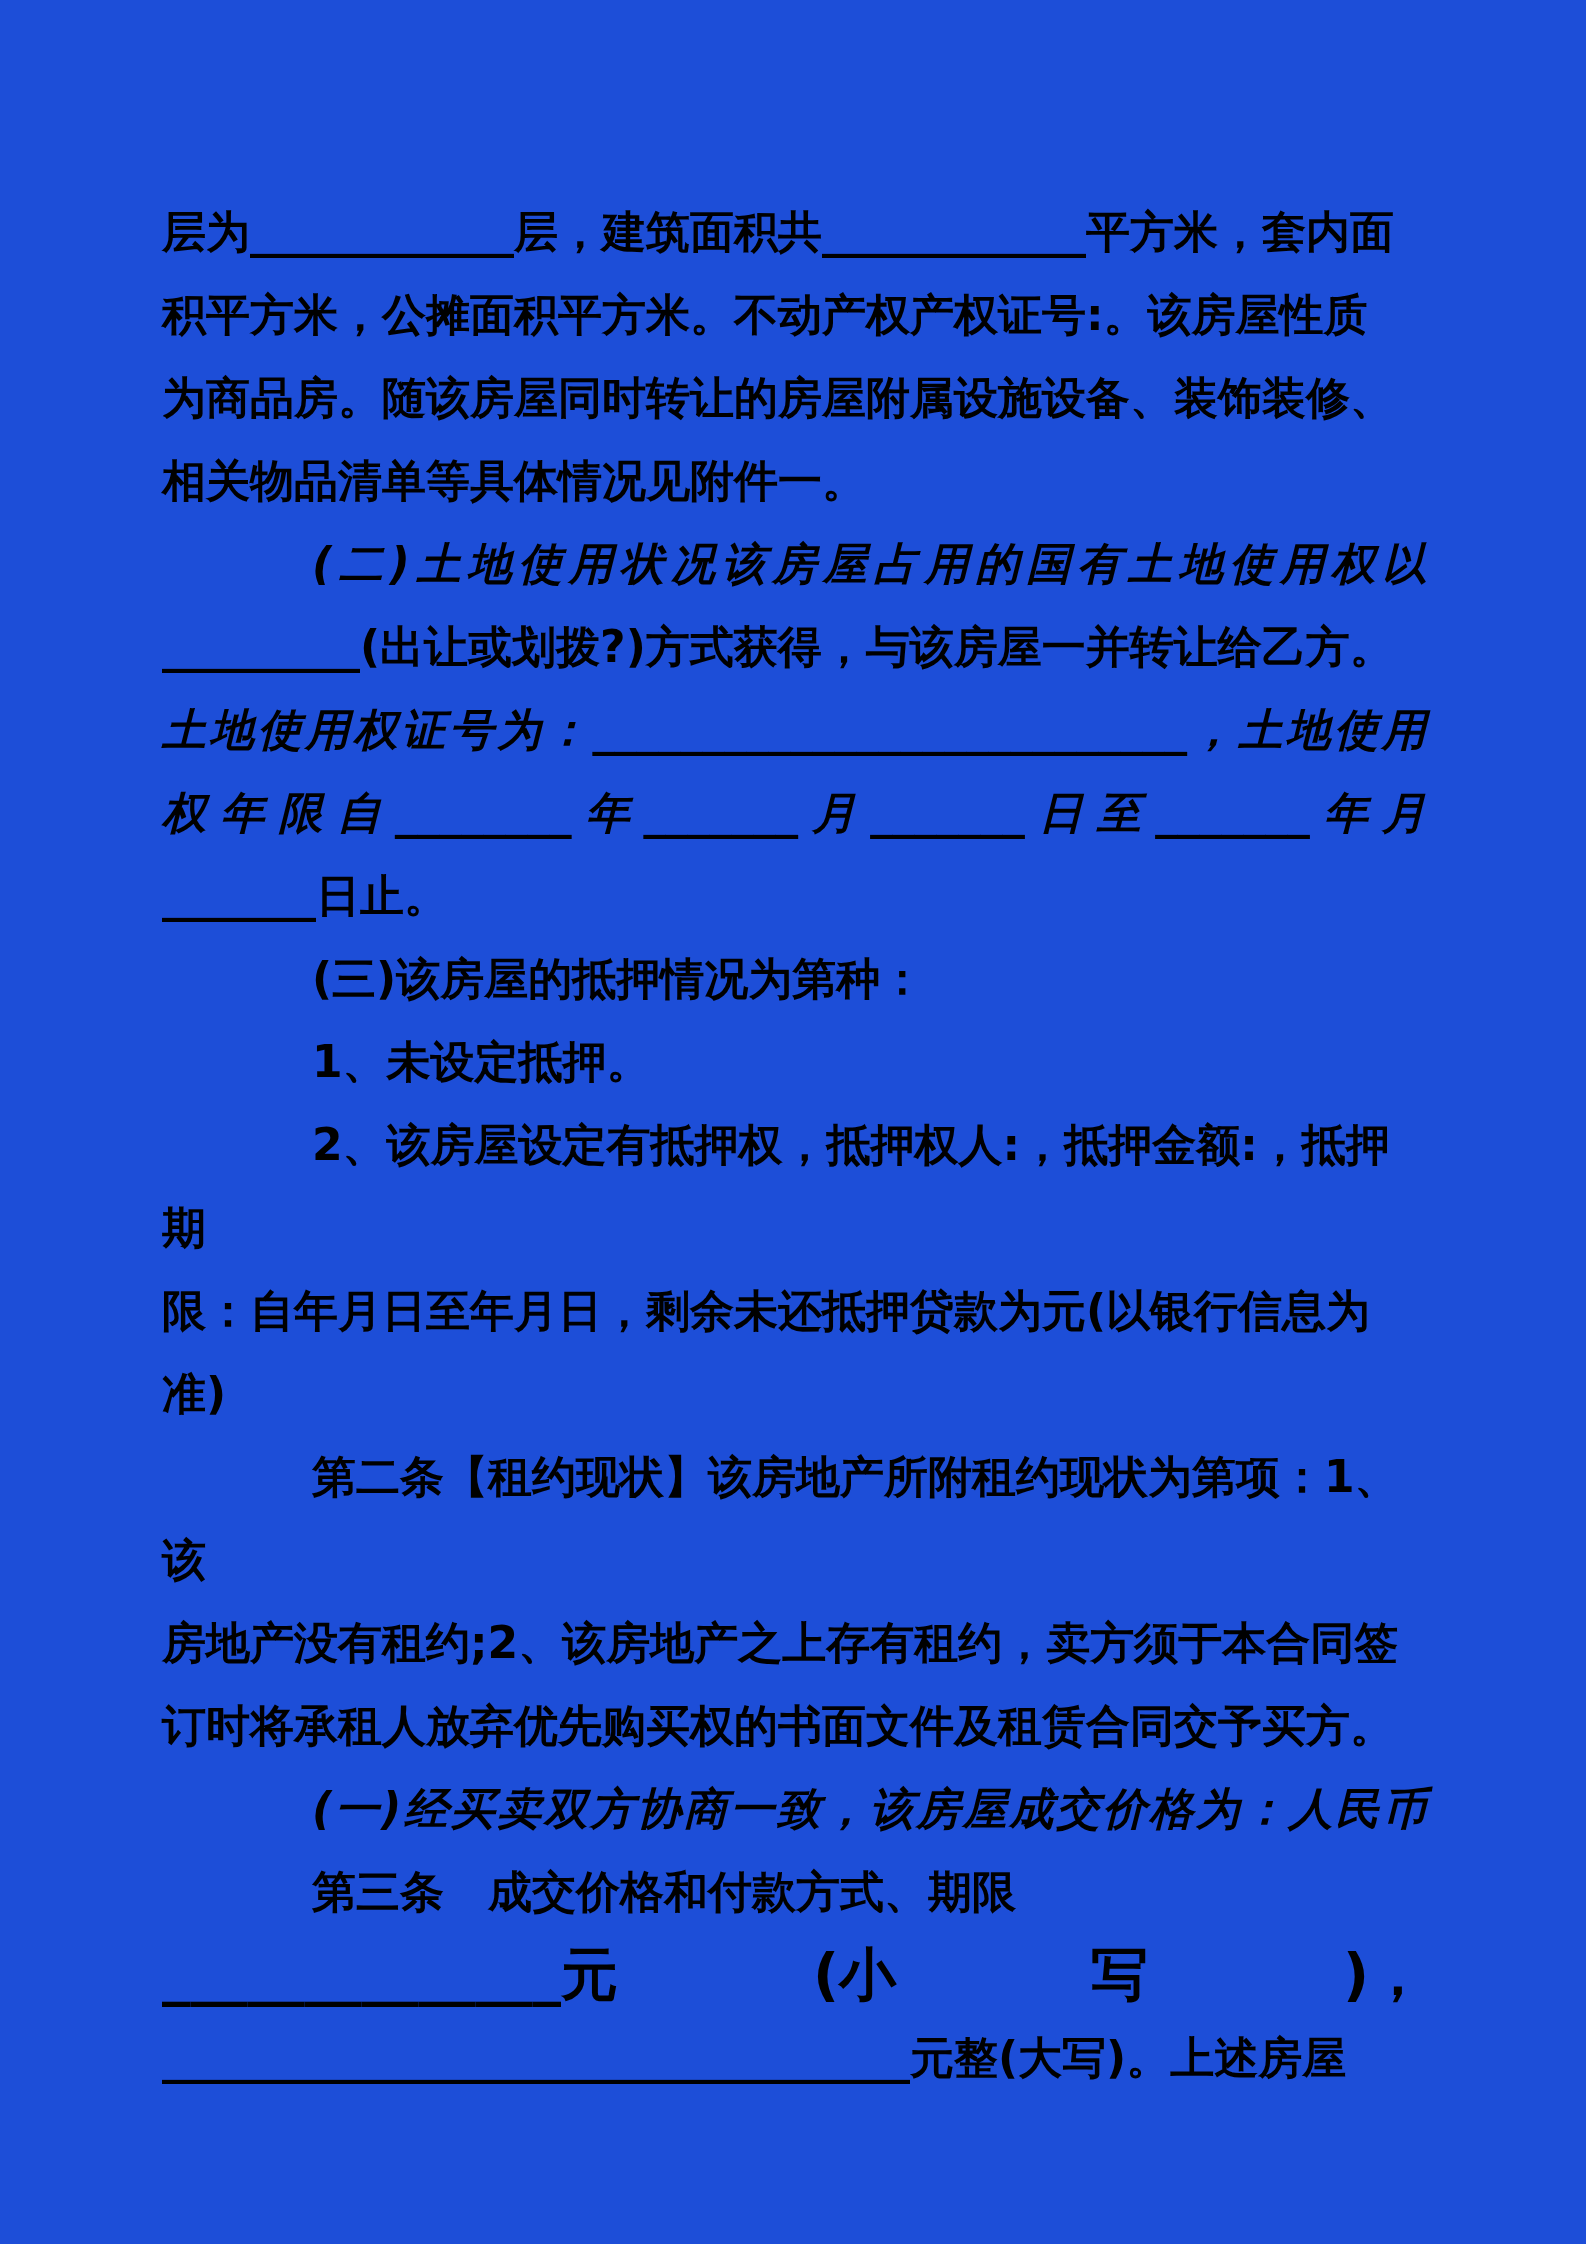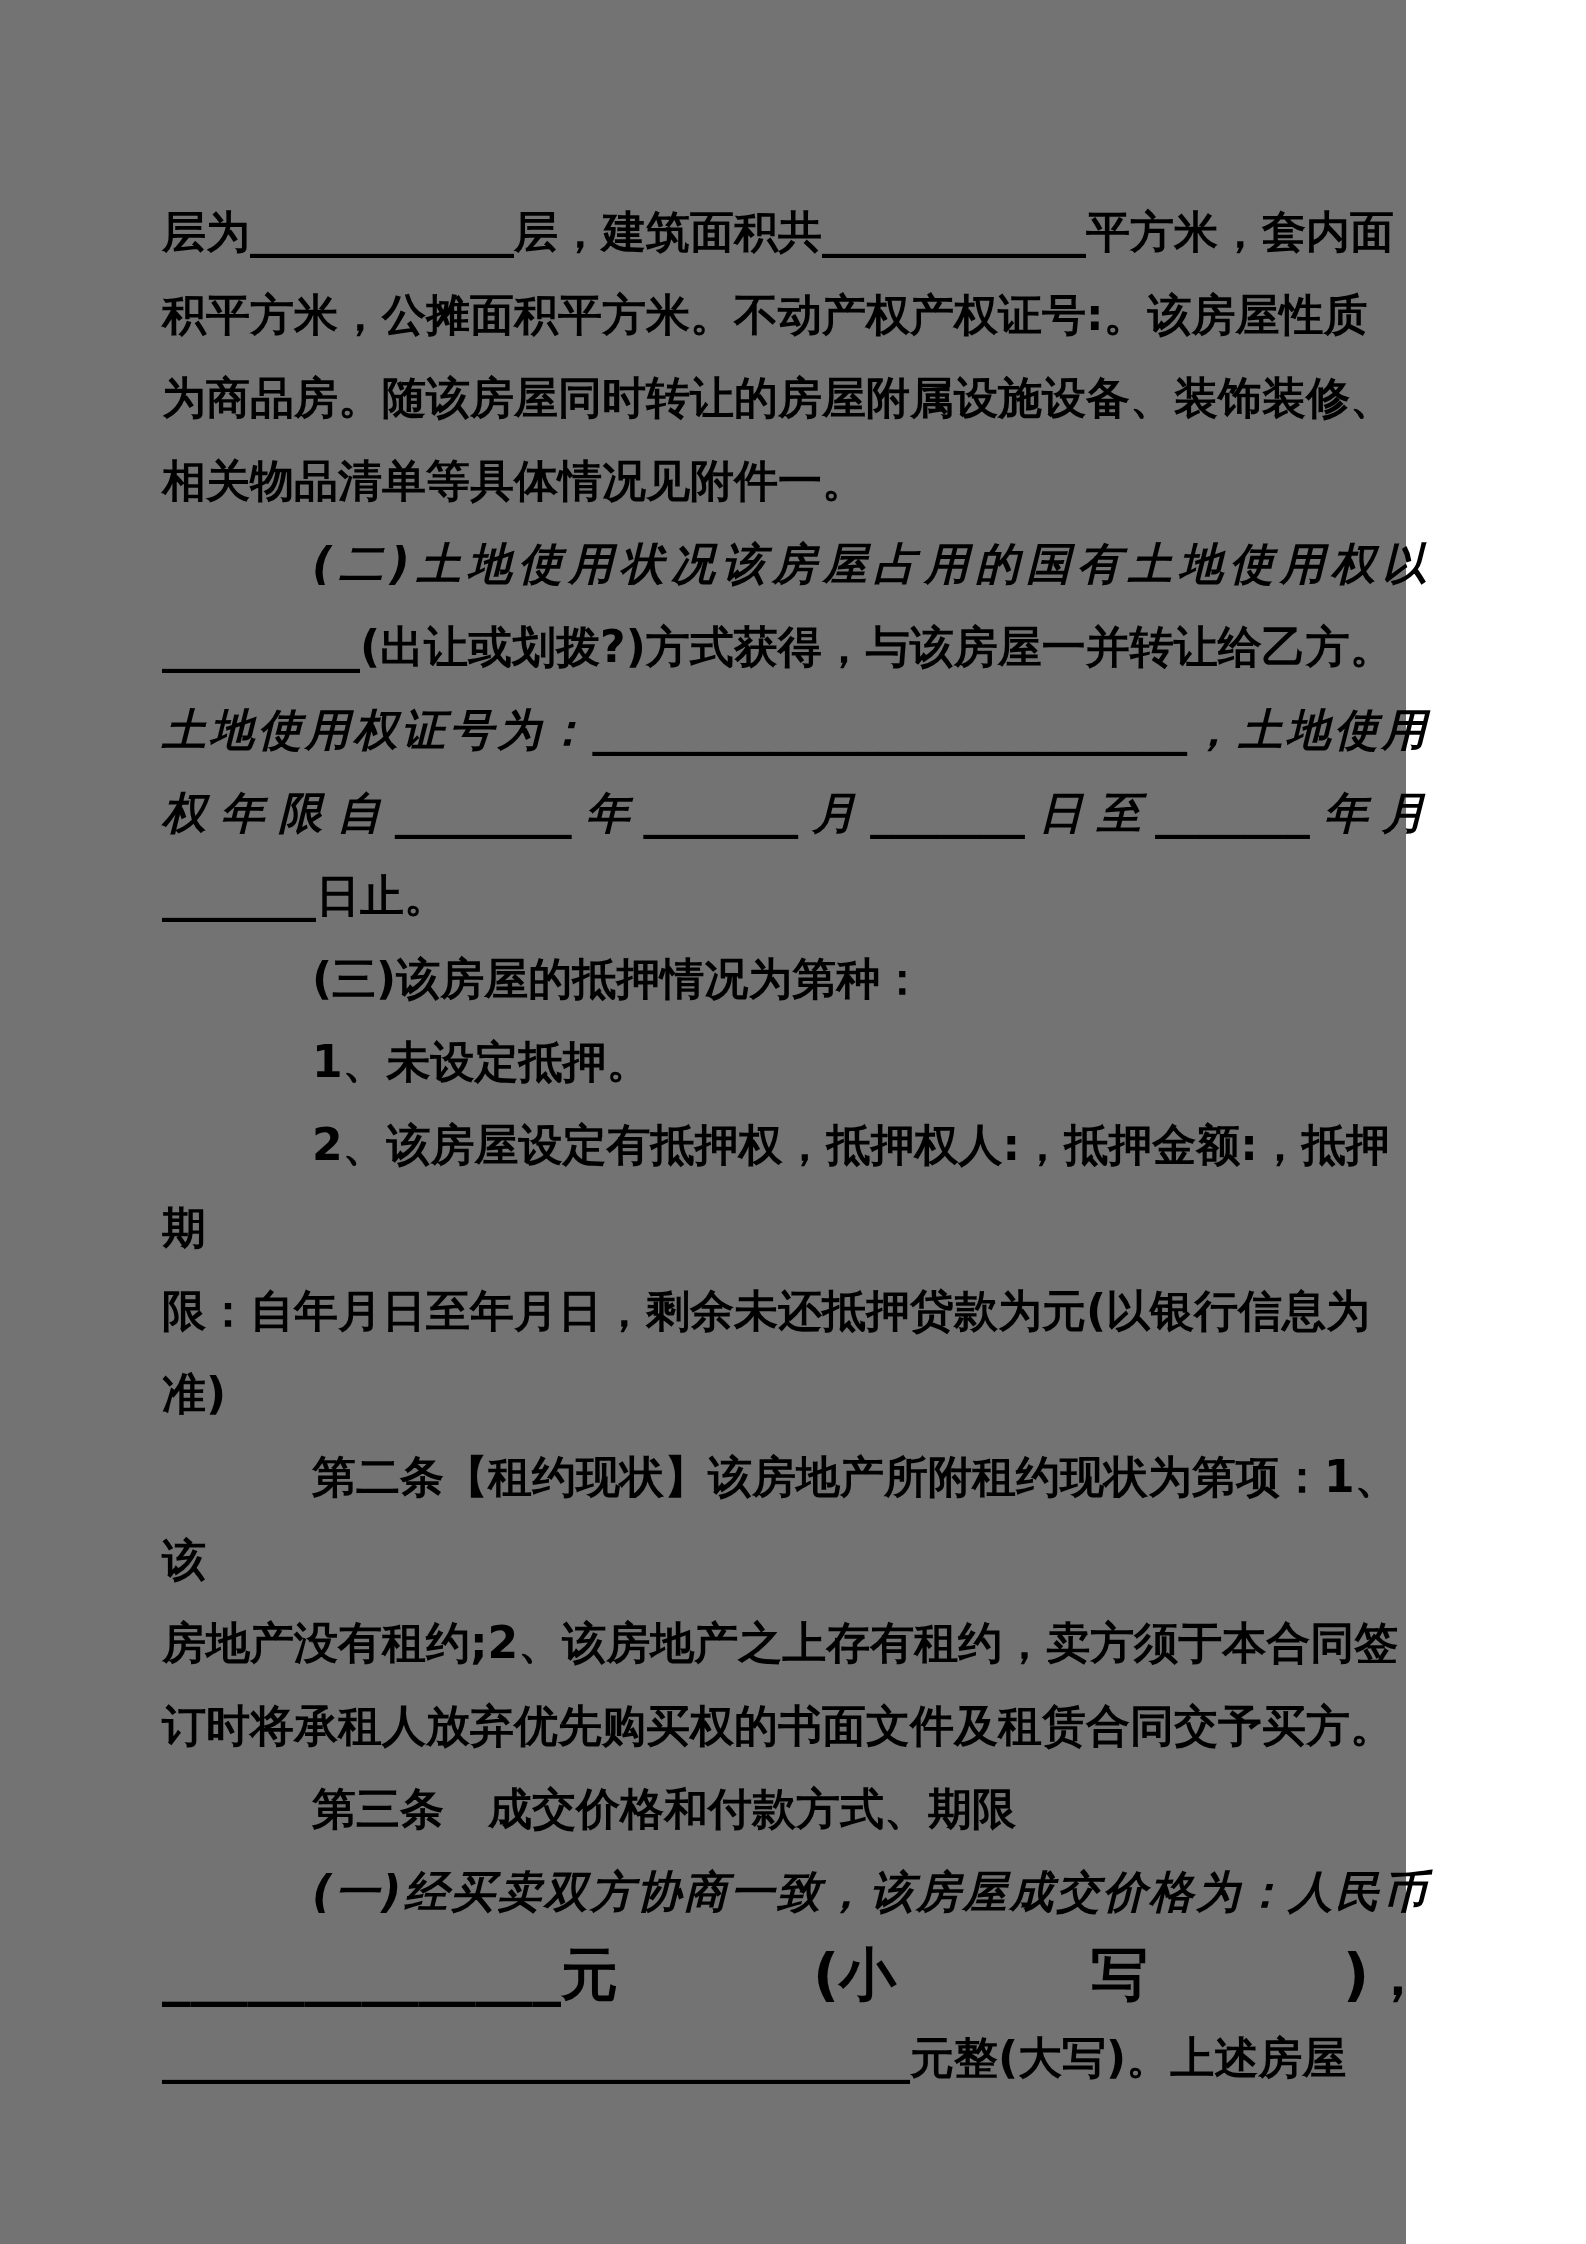--- a/index.html
+++ b/index.html
@@ -10,23 +10,23 @@
   body {
     position: relative;
     width: 1586px;
     height: 2244px;
     overflow: hidden;
     font-family: "DejaVu Sans", "Liberation Sans", sans-serif;
   }
   .page {
     position: absolute;
     left: 0; top: 0;
-    width: 1406px;
+    width: 1586px;
     height: 2244px;
-    background: #737373;
+    background: #1d4ed8;
   }
   .doc {
     position: absolute;
     left: 162px;
     top: 190px;
     width: 1264px;
     color: #000000;
     font-weight: 700;
     font-size: 44px;
     line-height: 83px;
@@ -69,22 +69,22 @@
     <p class="jlast">权年限自________年_______月_______日至_______年月</p>
     <p>_______日止。</p>
     <p class="indent">(三)该房屋的抵押情况为第种：</p>
     <p class="indent">1、未设定抵押。</p>
     <p class="indent">2、该房屋设定有抵押权，抵押权人:，抵押金额:，抵押期</p>
     <p>限：自年月日至年月日，剩余未还抵押贷款为元(以银行信息为</p>
     <p>准)</p>
     <p class="indent">第二条【租约现状】该房地产所附租约现状为第项：1、该</p>
     <p>房地产没有租约;2、该房地产之上存有租约，卖方须于本合同签</p>
     <p>订时将承租人放弃优先购买权的书面文件及租赁合同交予买方。</p>
+    <p class="indent jlast">(一)经买卖双方协商一致，该房屋成交价格为：人民币</p>
     <p class="indent">第三条　成交价格和付款方式、期限</p>
-    <p class="indent jlast">(一)经买卖双方协商一致，该房屋成交价格为：人民币</p>
     <div class="spread-row">
       <span>______________元</span>
       <span>(小</span>
       <span>写</span>
       <span>)，</span>
     </div>
     <p>__________________________________元整(大写)。上述房屋</p>
   </div>
 </div>
 

